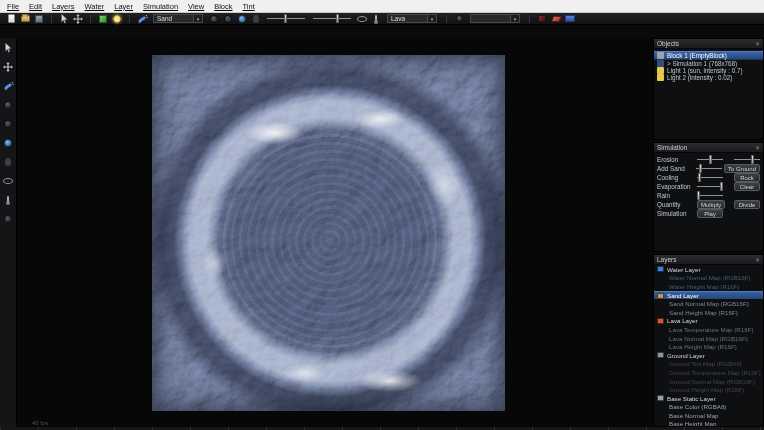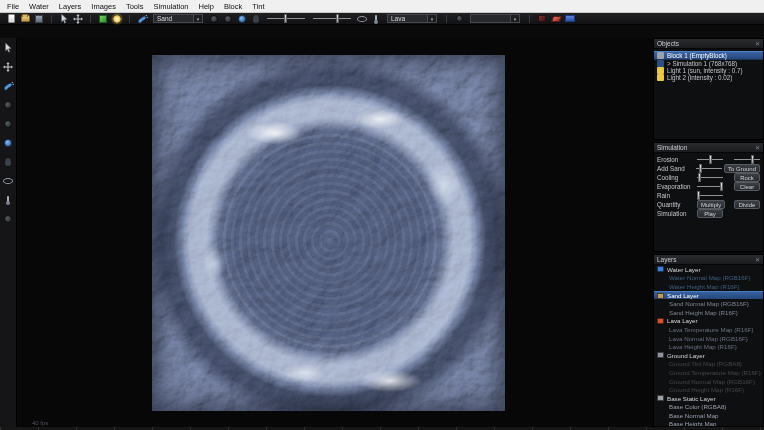--- a/index.html
+++ b/index.html
@@ -12,21 +12,21 @@
             display:flex;align-items:center;padding-left:3px;border-bottom:1px solid #8e9aab;}
   .appicon{width:8px;height:8px;border-radius:1px;margin-right:4px;
            background:linear-gradient(135deg,#6fd0c8,#2a7f4f);border:1px solid #25604a;}
   .apptitle{font-size:8px;color:#1c1c1c;}
   .winbtns{margin-left:auto;display:flex;gap:3px;padding-right:5px;}
   .winbtn{width:15px;height:9px;border:1px solid #98a3b2;border-radius:2px;
           background:linear-gradient(#fefefe,#d5dce6);color:#4a5260;font-size:5px;
           display:flex;align-items:center;justify-content:center;line-height:1;}
 
   
-  .menubar{height:13px;background:#f0f0f0;display:flex;align-items:center;padding-left:2px;border-bottom:1px solid #c8c8c8;}
+  .menubar{height:13px;background:#f0f0f0;display:flex;align-items:center;padding-left:2px;border-bottom:1px solid #c8c8c8;text-decoration:underline;}
   .menu-item{font-size:7.5px;color:#111;padding:0 5px;}
 
   
   .toolbar{height:12px;background:linear-gradient(#202022,#121214);display:flex;align-items:center;
            gap:2px;padding-left:5px;border-bottom:1px solid #000;}
   .tbtn{min-width:12px;height:11px;display:flex;align-items:center;justify-content:center;}
   .tsep{width:1px;height:8px;background:#38383b;margin:0 4px;}
   .dropdown{height:9px;width:50px;background:#26282b;border:1px solid #45494e;display:flex;
             align-items:center;font-size:6.5px;color:#dcdcdc;padding-left:3px;margin:0 3px;}
   .dd-arrow{margin-left:auto;align-self:stretch;width:9px;background:#1b1d1f;color:#a8a8a8;
@@ -114,26 +114,26 @@
     background-image:repeating-linear-gradient(90deg,rgba(255,255,255,.12) 0 1px,rgba(255,255,255,0) 1px 38px);}
 </style>
 </head>
 <body>
 
 <div class="app">
 
 
   <div class="menubar">
       <span class="menu-item">File</span>
+      <span class="menu-item">Edit</span>
+      <span class="menu-item">Layers</span>
       <span class="menu-item">Water</span>
-      <span class="menu-item">Layers</span>
-      <span class="menu-item">Images</span>
-      <span class="menu-item">Tools</span>
+      <span class="menu-item">Layer</span>
       <span class="menu-item">Simulation</span>
-      <span class="menu-item">Help</span>
+      <span class="menu-item">View</span>
       <span class="menu-item">Block</span>
       <span class="menu-item">Tint</span>
     </div>
 
   <div class="toolbar">
     <span class="tbtn">
         <span class="i-page"></span>
       </span>
     <span class="tbtn">
         <span class="i-folder"></span>

